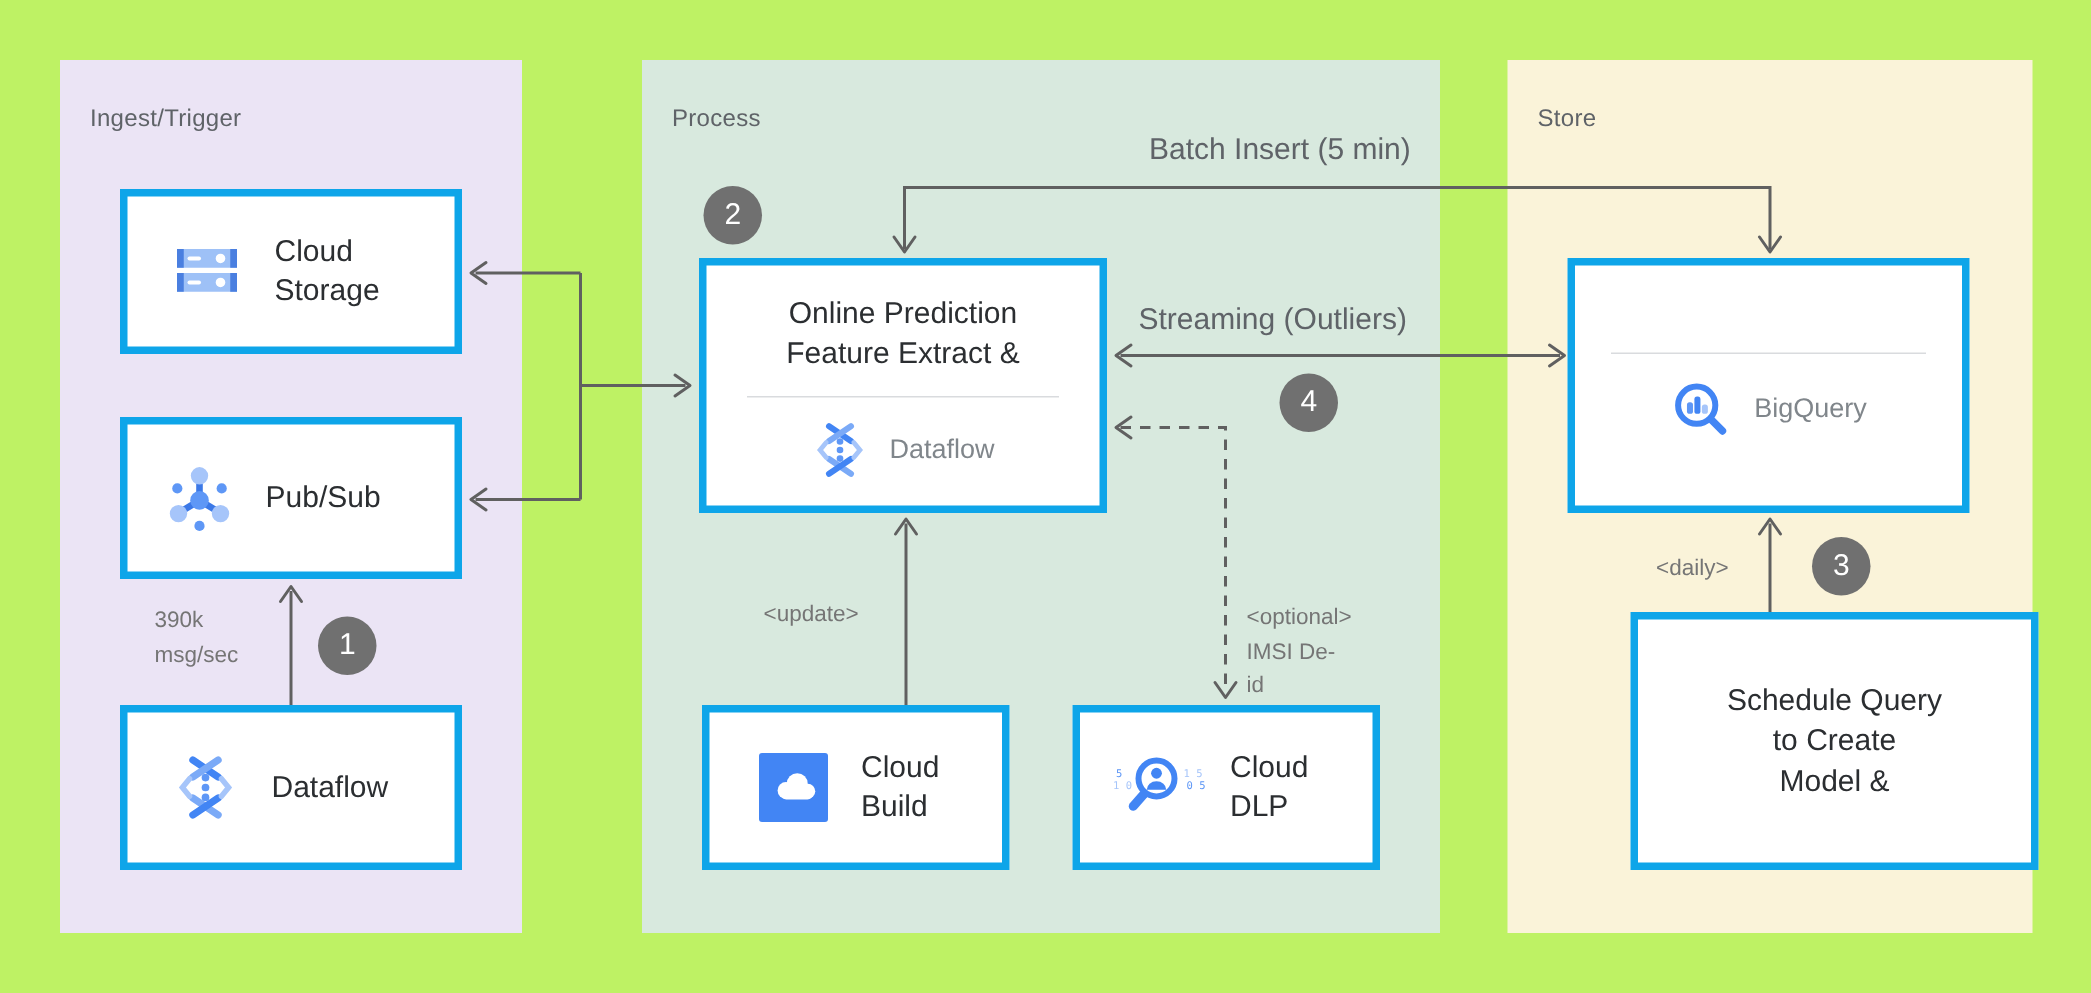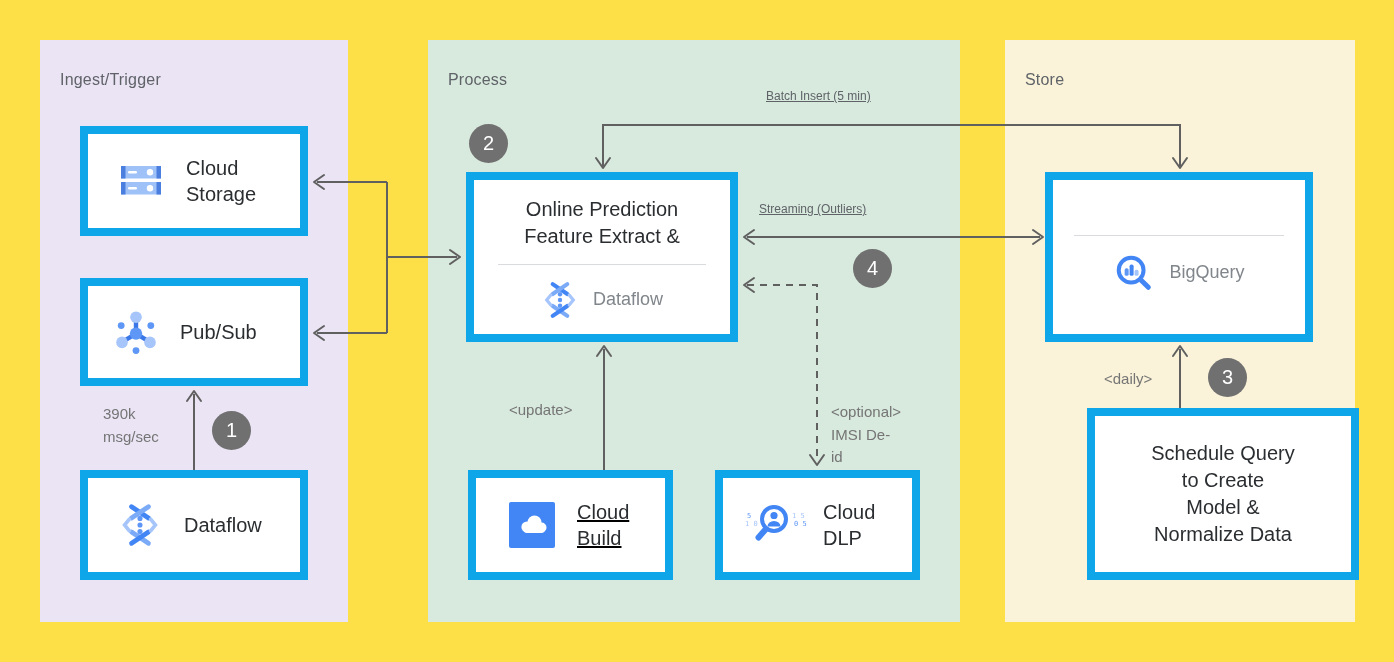--- a/index.html
+++ b/index.html
@@ -1,32 +1,32 @@
 <!DOCTYPE html>
 <html><head>
 <meta charset="utf-8">
 <style>
   html,body{margin:0;padding:0;background:#000;}
-  .canvas{position:relative;width:1394px;height:662px;background:#fde047;overflow:hidden;
+  .canvas{position:relative;width:1394px;height:662px;background:#bef264;overflow:hidden;
           font-family:"Liberation Sans","DejaVu Sans",sans-serif;}
   .panel{position:absolute;top:40px;height:582px;}
   .panel-ingest{left:40px;width:308px;background:#ebe4f5;}
   .panel-process{left:428px;width:532px;background:#d8e9de;}
   .panel-store{left:1005px;width:350px;background:#faf3d9;}
   .section-title{position:absolute;font-size:16px;color:#5f6368;letter-spacing:.2px;}
-  .node{position:absolute;background:#fff;border:8px solid #0ea5e9;box-sizing:border-box;}
+  .node{position:absolute;background:#fff;border:5px solid #0ea5e9;box-sizing:border-box;}
   .service{display:flex;align-items:center;}
   .service .svc-label{font-size:20px;color:#2b2e31;line-height:1.3;}
   .titled{display:flex;flex-direction:column;align-items:center;justify-content:center;}
   .node-title{font-size:20px;color:#2b2e31;text-align:center;line-height:1.35;}
   .divider{height:1px;background:#d9dbde;margin:14px 0 16px 0;}
   .product-row{display:flex;align-items:center;justify-content:center;gap:14px;}
   .product-label{font-size:18px;color:#80868b;}
   .edge-label{position:absolute;color:#757575;font-size:15px;line-height:1.5;}
-  .flow-label{position:absolute;color:#5f6368;font-size:12px;white-space:nowrap;text-decoration:underline;}
+  .flow-label{position:absolute;color:#5f6368;font-size:20px;white-space:nowrap;}
   .badge{position:absolute;width:39px;height:39px;border-radius:50%;background:#707070;
          color:#fff;font-size:20px;display:flex;align-items:center;justify-content:center;}
   .edges{position:absolute;left:0;top:0;z-index:5;pointer-events:none;}
   .lbl-layer{position:absolute;left:0;top:0;z-index:6;}
   .nodes{position:absolute;left:0;top:0;z-index:3;}
 </style>
 </head>
 <body>
 
 <div class="canvas">
@@ -111,21 +111,21 @@
             <polyline points="17.8,8.8 20.4,12 17.8,15.2"></polyline>
           </g>
           <circle cx="12" cy="8.4" r="1.4" fill="#5e97f6"></circle>
           <circle cx="12" cy="12" r="1.4" fill="#5e97f6"></circle>
           <circle cx="12" cy="15.6" r="1.4" fill="#5e97f6"></circle>
         </svg>
         <div class="product-label">Dataflow</div>
       </div>
     </div>
 
-    <div class="node service" style="left:468px;top:470px;width:205px;height:110px;padding-left:33px;gap:22px;text-decoration:underline;">
+    <div class="node service" style="left:468px;top:470px;width:205px;height:110px;padding-left:33px;gap:22px;">
       <svg width="46" height="46" viewBox="0 0 46 46">
         <rect x="0" y="0" width="46" height="46" rx="2" fill="#4285f4"></rect>
         <g fill="#fff">
           <circle cx="18" cy="25" r="5.6"></circle>
           <circle cx="25.5" cy="20.5" r="7"></circle>
           <circle cx="32.5" cy="25.5" r="5"></circle>
           <rect x="14.5" y="23.5" width="21.5" height="7.5" rx="3.7"></rect>
         </g>
       </svg>
       <div class="svc-label" style="width:70px;">Cloud Build</div>
@@ -158,21 +158,20 @@
           <line x1="29.5" y1="29.5" x2="37" y2="37" stroke="#4285f4" stroke-width="5.2" stroke-linecap="round"></line>
         </svg>
         <div class="product-label">BigQuery</div>
       </div>
     </div>
 
     <div class="node titled" style="left:1043px;top:408px;width:272px;height:172px;margin-left:44px;">
       <div class="node-title">Schedule Query</div>
       <div class="node-title">to Create</div>
       <div class="node-title">Model &amp;</div>
-      <div class="node-title">Normalize Data</div>
     </div>
 
   </div>
 
   <svg class="edges" width="1394" height="662" viewBox="0 0 1394 662">
     <g stroke="#606060" stroke-width="2" fill="none">
 
       <g>
         <path d="M194,470 V394"></path>
         <path d="M187,401 L194,391 L201,401" stroke-linecap="round" stroke-linejoin="round"></path>

